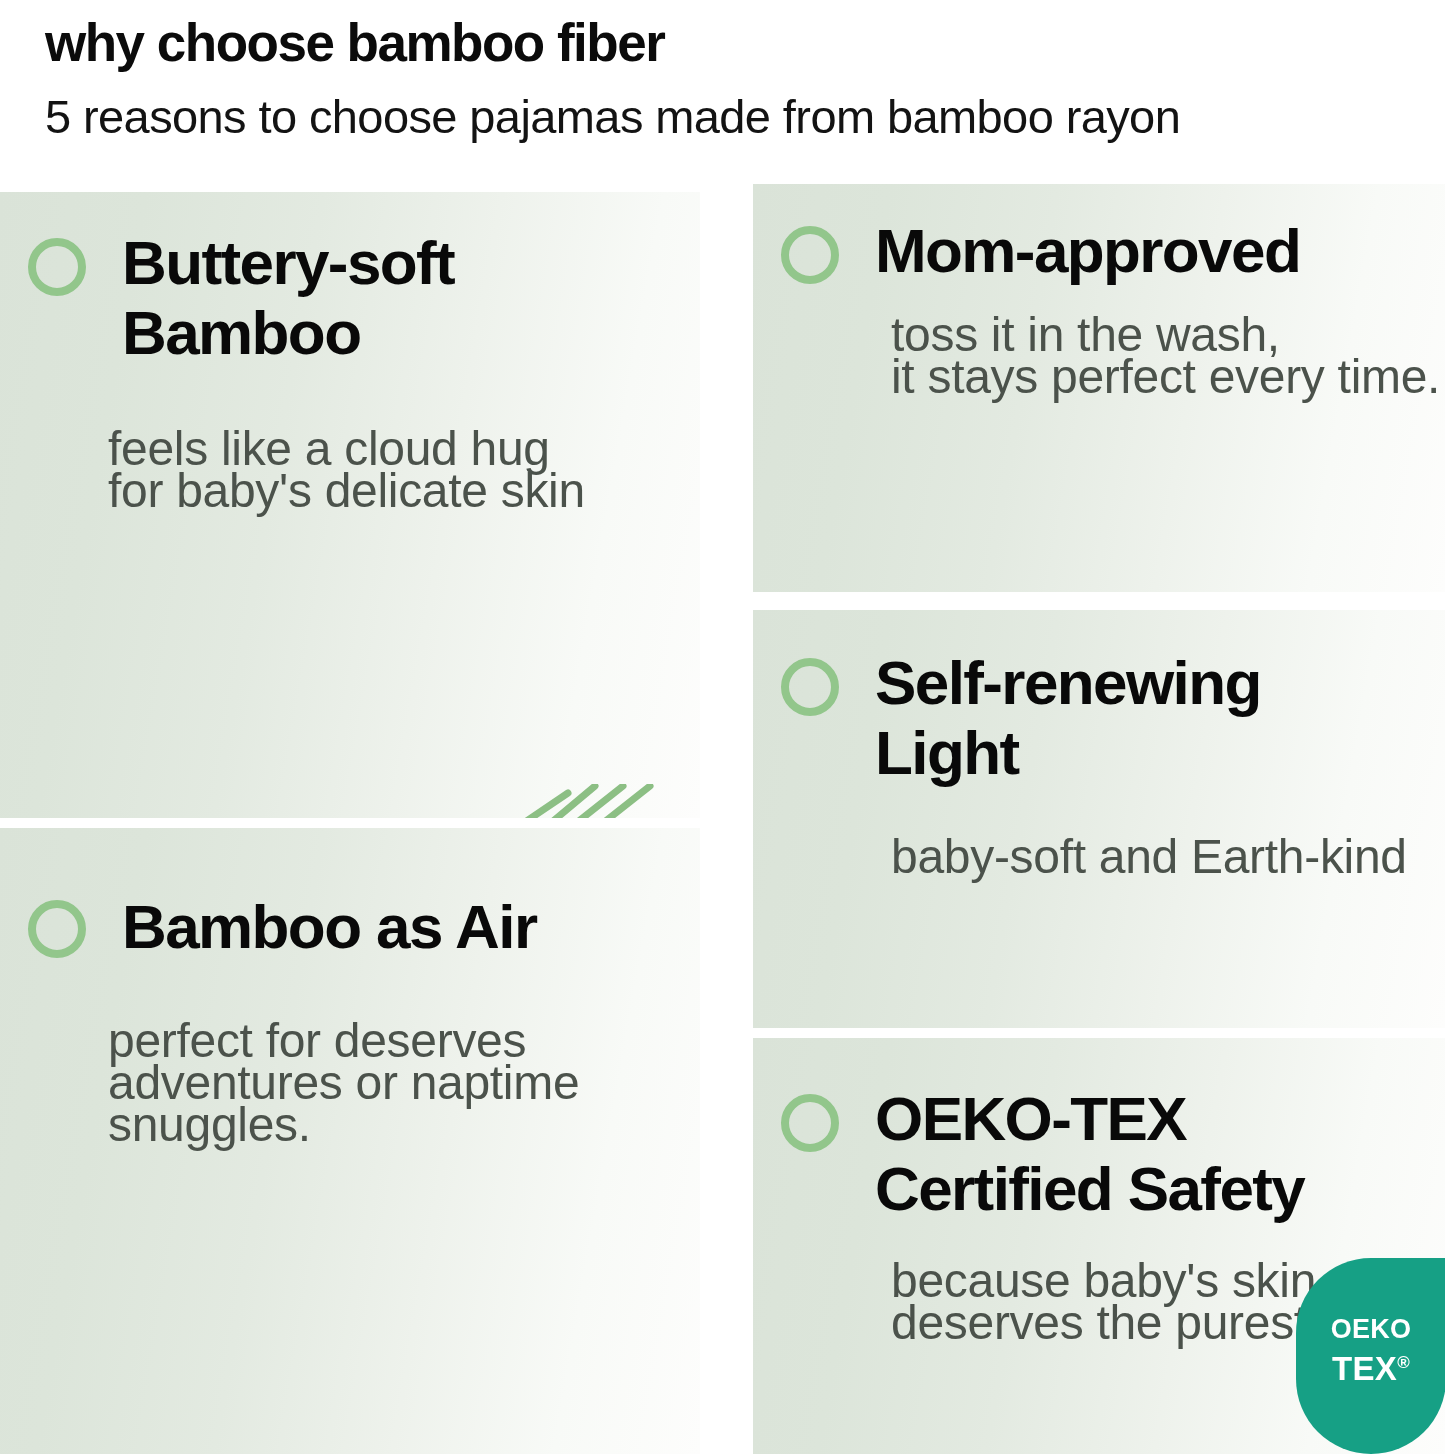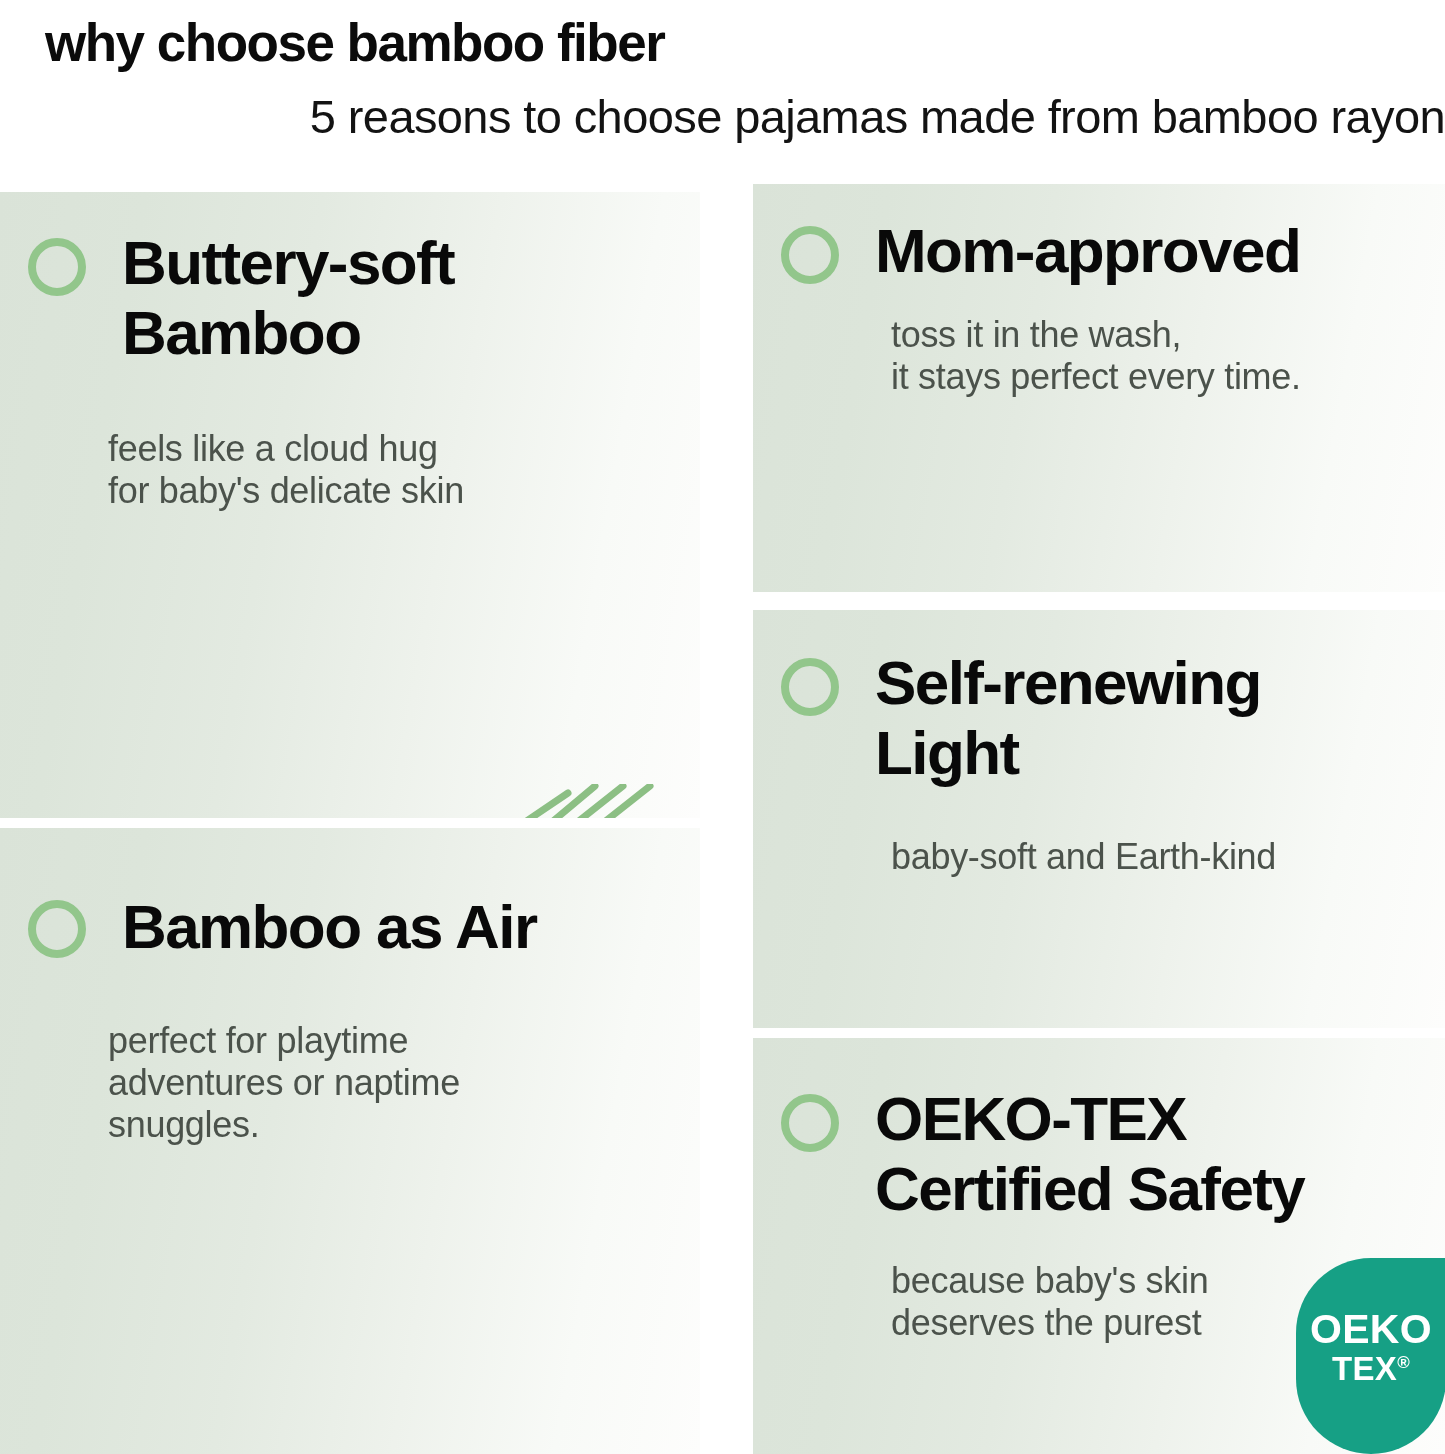--- a/index.html
+++ b/index.html
@@ -40,21 +40,20 @@
   }
 
   #sub-title {
     font-size: 47px;
     line-height: 62px;
     font-weight: 400;
     letter-spacing: -0.6px;
     color: #131313;
     white-space: nowrap;
     margin-top: 2px;
-    text-align: right;
   }
 
   
   .card {
     position: absolute;
     overflow: hidden;
     background-image: linear-gradient(100deg,
         #dae3d8 0%,
         #dce5da 18%,
         #e3eae1 40%,
@@ -91,21 +90,21 @@
   .card-title {
     font-size: 62px;
     line-height: 70px;
     font-weight: 700;
     letter-spacing: -1.6px;
     color: #090909;
     white-space: pre-line;
   }
 
   .card-body {
-    font-size: 36px;
+    font-size: 48px;
     line-height: 42px;
     font-weight: 400;
     letter-spacing: -0.3px;
     color: #4b524b;
     white-space: pre-line;
   }
 
   
   #card-buttery .inner { position: absolute; left: 28px; top: 36px; }
   #card-buttery .bullet-ring { margin-top: 10px; }
@@ -143,21 +142,21 @@
     display: flex;
     flex-direction: column;
     align-items: center;
     justify-content: center;
     padding-bottom: 14px;
   }
   #oeko-badge .b1,
   #oeko-badge .b2 {
     color: #ffffff;
     font-weight: 700;
-    font-size: 41px;
+    font-size: 27px;
     line-height: 34px;
     letter-spacing: 0.3px;
   }
   #oeko-badge .b2 { font-size: 33px; }
   #oeko-badge .reg { font-size: 17px; vertical-align: super; }
 </style>
 </head>
 <body>
 
 <div id="page">
@@ -188,21 +187,21 @@
       </g>
     </svg>
   </div>
 
   <div class="card card-l" id="card-light">
     <div class="inner">
       <div class="head-row">
         <div class="bullet-ring"></div>
         <div class="card-title">Bamboo as Air</div>
       </div>
-      <div class="card-body">perfect for playtime
+      <div class="card-body">perfect for deserves
 adventures or naptime
 snuggles.</div>
     </div>
 
   </div>
 
   <div class="card card-r" id="card-mom">
     <div class="inner">
       <div class="head-row">
         <div class="bullet-ring"></div>

